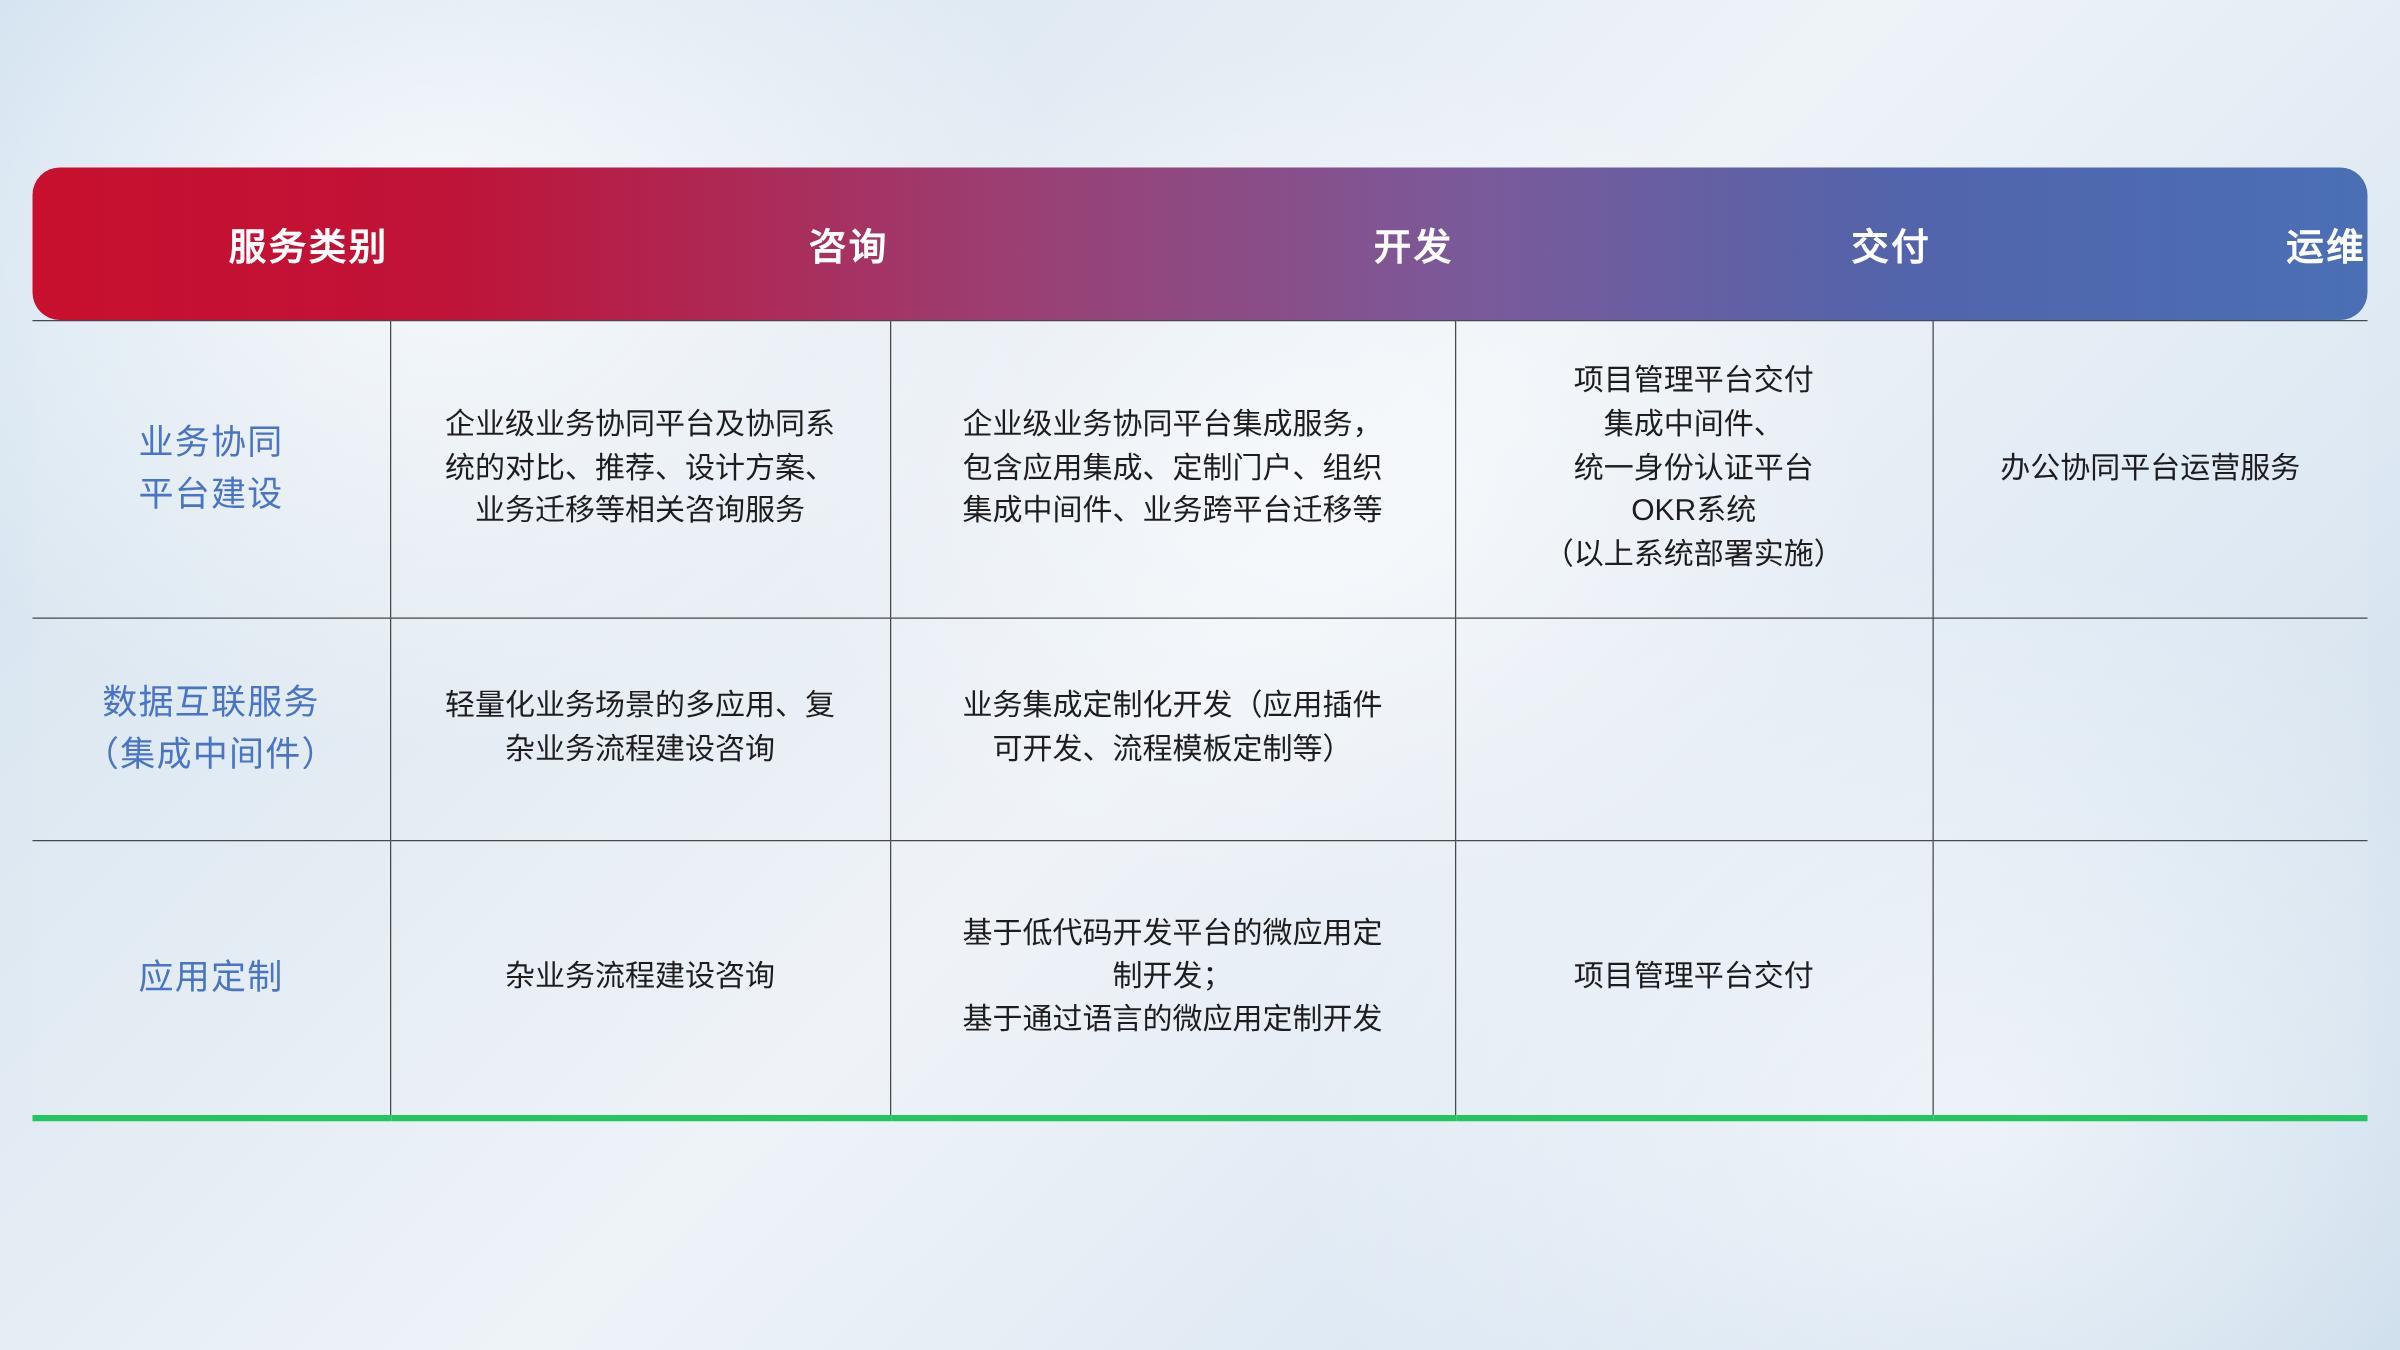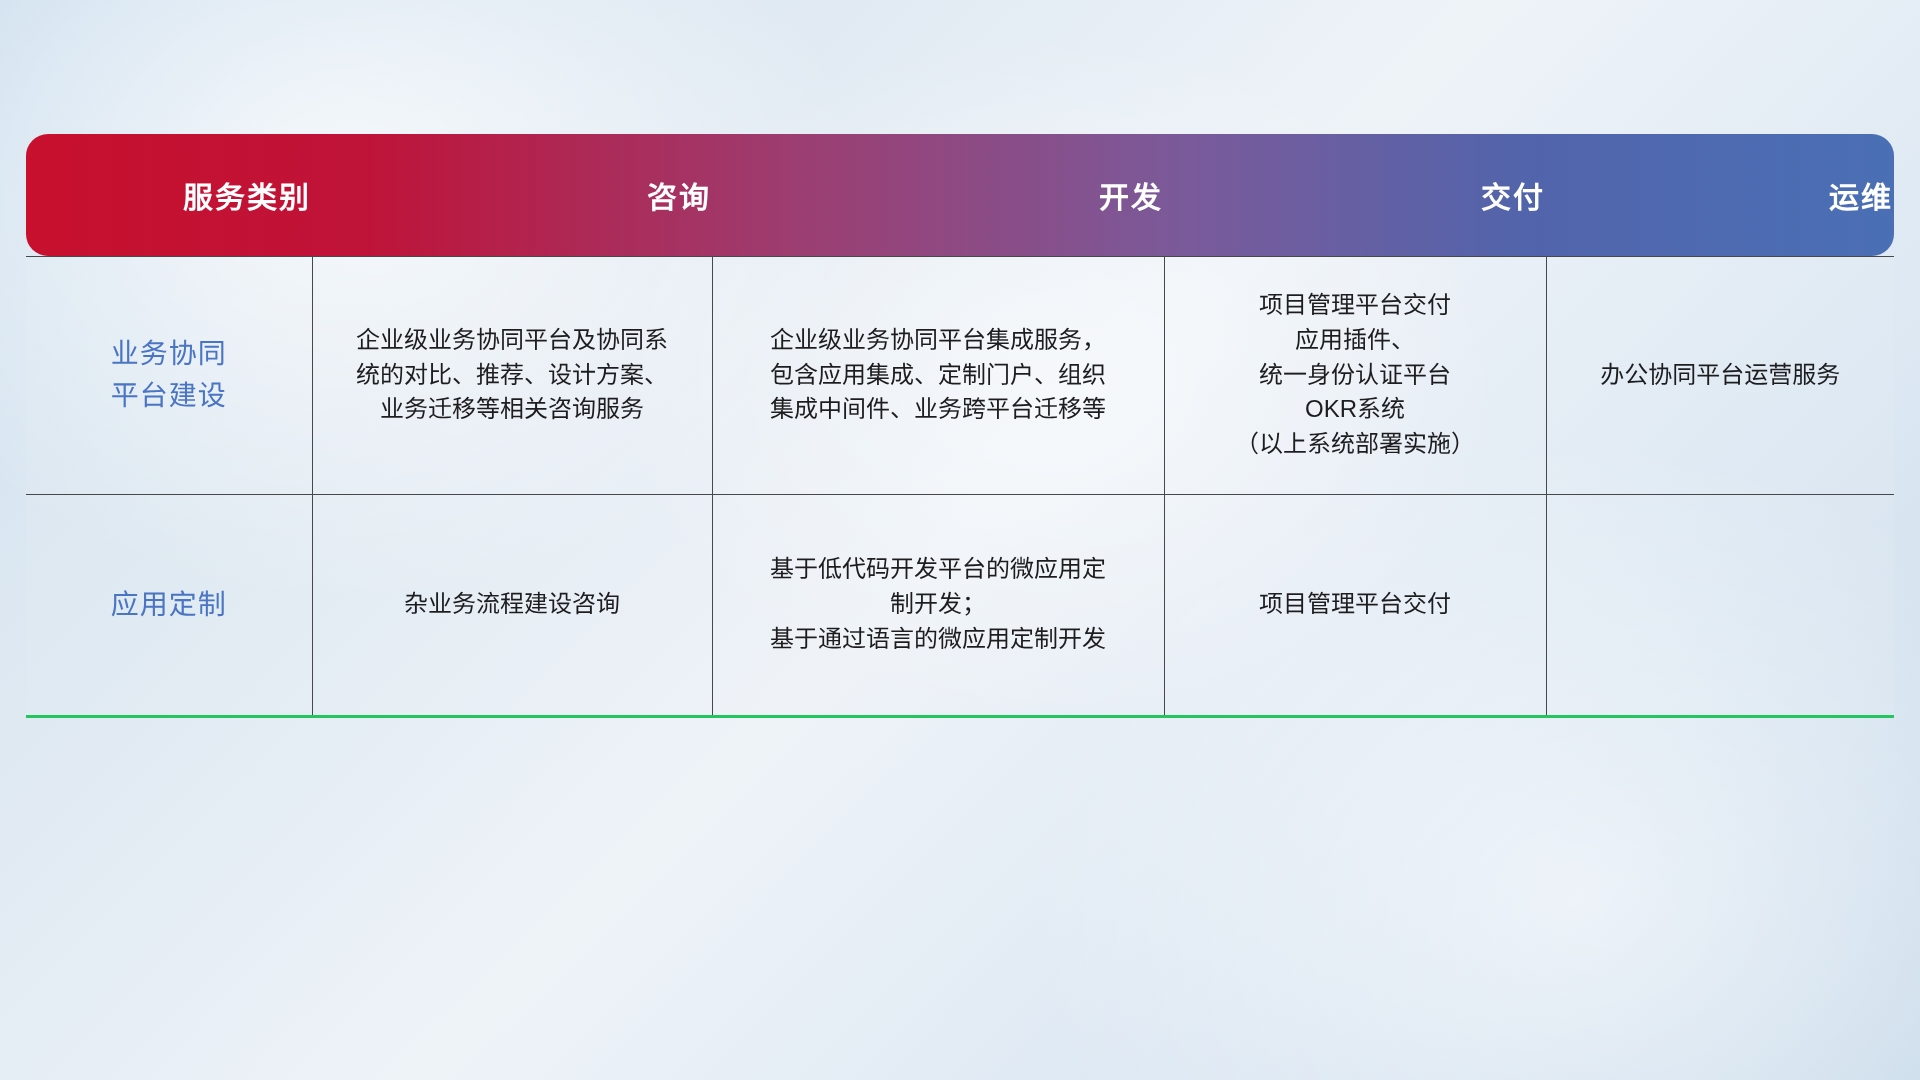--- a/index.html
+++ b/index.html
@@ -93,21 +93,21 @@
   tbody tr.row-3 { height: 222px; }
 
   td.cat-cell {
     color: #4a74c4;
     font-weight: normal;
     font-size: 28px;
     line-height: 1.5;
     border-left: none;
     letter-spacing: 1px;
   }
-  tbody tr:last-child td { border-bottom: 3px solid #22c55e; }
+  tbody tr:last-child td { border-bottom: 5px solid #22c55e; }
   tbody td:last-child { border-right: none; }
 
   
   col.c0 { width: 286px; }
   col.c1 { width: 400px; }
   col.c2 { width: 452px; }
   col.c3 { width: 382px; }
   col.c4 { width: 348px; }
 
   .cell-line { display: block; }
@@ -150,29 +150,45 @@
           <span class="cell-line">统的对比、推荐、设计方案、</span>
           <span class="cell-line">业务迁移等相关咨询服务</span>
         </td>
         <td>
           <span class="cell-line">企业级业务协同平台集成服务，</span>
           <span class="cell-line">包含应用集成、定制门户、组织</span>
           <span class="cell-line">集成中间件、业务跨平台迁移等</span>
         </td>
         <td>
           <span class="cell-line">项目管理平台交付</span>
-          <span class="cell-line">应用插件、</span>
+          <span class="cell-line">集成中间件、</span>
           <span class="cell-line">统一身份认证平台</span>
           <span class="cell-line">OKR系统</span>
           <span class="cell-line">（以上系统部署实施）</span>
         </td>
         <td>
           <span class="cell-line">办公协同平台运营服务</span>
         </td>
       </tr>
+      <tr class="row-2">
+        <td class="cat-cell">
+          <span class="cell-line">数据互联服务</span>
+          <span class="cell-line">（集成中间件）</span>
+        </td>
+        <td>
+          <span class="cell-line">轻量化业务场景的多应用、复</span>
+          <span class="cell-line">杂业务流程建设咨询</span>
+        </td>
+        <td>
+          <span class="cell-line">业务集成定制化开发（应用插件</span>
+          <span class="cell-line">可开发、流程模板定制等）</span>
+        </td>
+        <td></td>
+        <td></td>
+      </tr>
       <tr class="row-3">
         <td class="cat-cell">
           <span class="cell-line">应用定制</span>
         </td>
         <td>
           <span class="cell-line">杂业务流程建设咨询</span>
         </td>
         <td>
           <span class="cell-line">基于低代码开发平台的微应用定</span>
           <span class="cell-line">制开发；</span>

